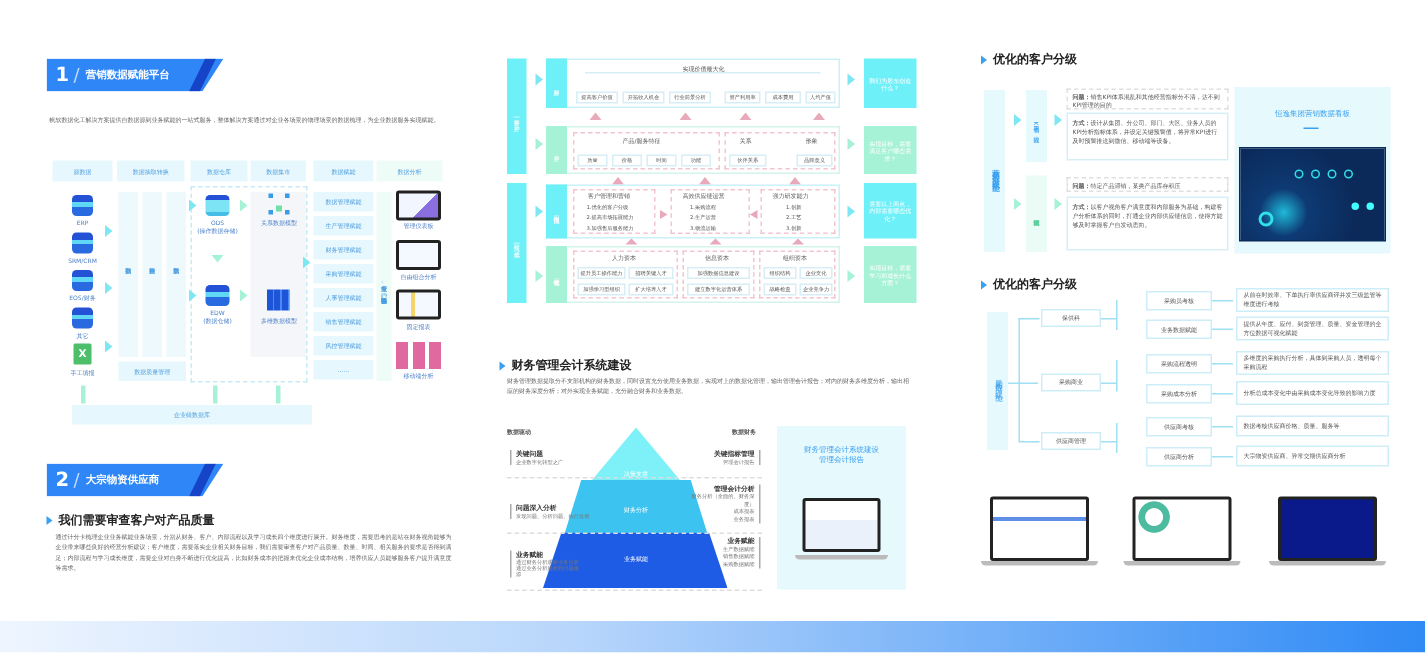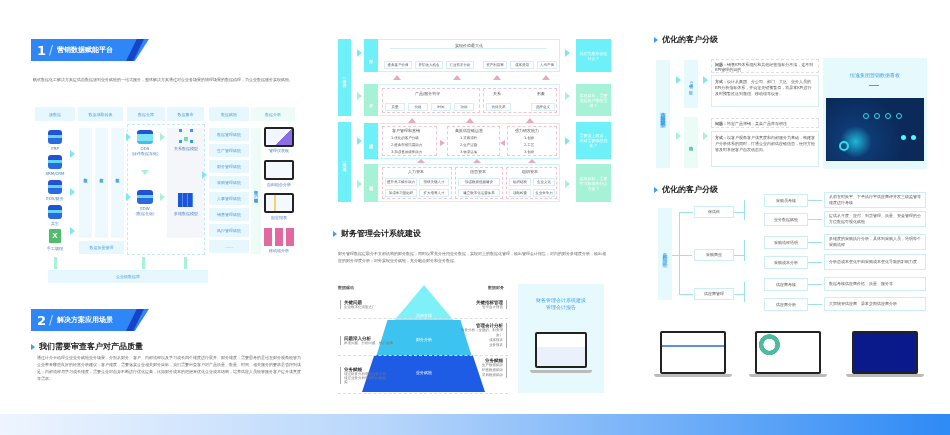--- a/index.html
+++ b/index.html
@@ -129,21 +129,21 @@
 <div class="lab" style="left:258px;top:248px;width:42px">移动端分析</div>
 
 <div class="abs" style="left:54px;top:257px;width:3px;height:12px;background:#a6f2d6"></div>
 <div class="abs" style="left:142px;top:257px;width:3px;height:12px;background:#a6f2d6"></div>
 <div class="abs" style="left:184px;top:257px;width:3px;height:12px;background:#a6f2d6"></div>
 <div class="hdr" style="left:48px;top:270px;width:160px;height:13px">企业级数据库</div>
 
 <div class="secbar" style="left:31px;top:309px;width:118px">
   <span class="num">2</span>
   <span class="slash">/</span>
-  <span class="t">解决方案应用场景</span>
+  <span class="t">大宗物资供应商</span>
 </div>
 <div class="secbar-accent" style="left:126px;top:309px"></div>
 <div class="subtitle" style="left:31px;top:341px">
   <span class="tri"></span>
   <span>我们需要审查客户对产品质量</span>
 </div>
 <div class="para" style="left:37px;top:354px;width:265px">通过计分卡梳理企业业务赋能业务场景，分别从财务、客户、内部流程以及学习成长四个维度进行展开。财务维度，需要思考的是站在财务视角能够为企业带来哪些良好的经营分析建议；客户维度，需要落实企业相关财务目标，我们需要审查客户对产品质量、数量、时间、相关服务的要求是否得到满足；内部流程与学习成长维度，需要企业对自身不断进行优化提高，比如财务成本的把握来优化企业成本结构，培养供应人员能够服务客户提升满意度等需求。</div>
 
 <div class="abs cyan vlab" style="left:338px;top:39px;width:13px;height:77px">财务 | 客户</div>
 <div class="abs cyan vlab" style="left:338px;top:122px;width:13px;height:80px">流程 | 成长</div>
@@ -230,21 +230,21 @@
 <div class="pill" style="left:458px;top:189px;width:42px">建立数字化运营体系</div>
 <div class="abs dash" style="left:506px;top:167px;width:51px;height:32px"></div>
 <div class="abs t4g" style="left:522px;top:169px">组织资本</div>
 <div class="pill" style="left:509px;top:178px;width:22px">组织结构</div>
 <div class="pill" style="left:533px;top:178px;width:22px">企业文化</div>
 <div class="pill" style="left:509px;top:189px;width:22px">战略检查</div>
 <div class="pill" style="left:533px;top:189px;width:22px">企业竞争力</div>
 <div class="arrow-r" style="left:565px;top:180px;border-left-color:#a6f2d6"></div>
 <div class="abs mint" style="left:576px;top:164px;width:35px;height:38px;display:flex;align-items:center;justify-content:center;text-align:center;font-size:4px;color:#fff;padding:2px">实现目标，需要学习和成长什么方面？</div>
 
-<div class="subtitle" style="left:333px;top:228px">
+<div class="subtitle" style="left:333px;top:238px">
   <span class="tri"></span>
   <span>财务管理会计系统建设</span>
 </div>
 <div class="para" style="left:338px;top:250px;width:268px">财务管理数据提取分不支部机构的财务数据，同时设置充分使用业务数据，实现对上的数据化管理，输出管理会计报告；对内的财务多维度分析，输出相应的财务深度分析；对外实现业务赋能，充分融合财务和业务数据。</div>
 
 <div class="abs t4g" style="left:338px;top:285px;font-weight:bold">数据驱动</div>
 <div class="abs t4g" style="left:488px;top:285px;font-weight:bold">数据财务</div>
 
 <div class="abs" style="left:387px;top:285px;width:74px;height:43px;background:#7ef1f8;clip-path:polygon(50% 0,100% 100%,0 100%);left:388px;width:72px"></div>
 <div class="abs" style="left:376px;top:320px;width:96px;height:37px;background:#3dc3ef;clip-path:polygon(12% 0,88% 0,100% 100%,0 100%)"></div>

